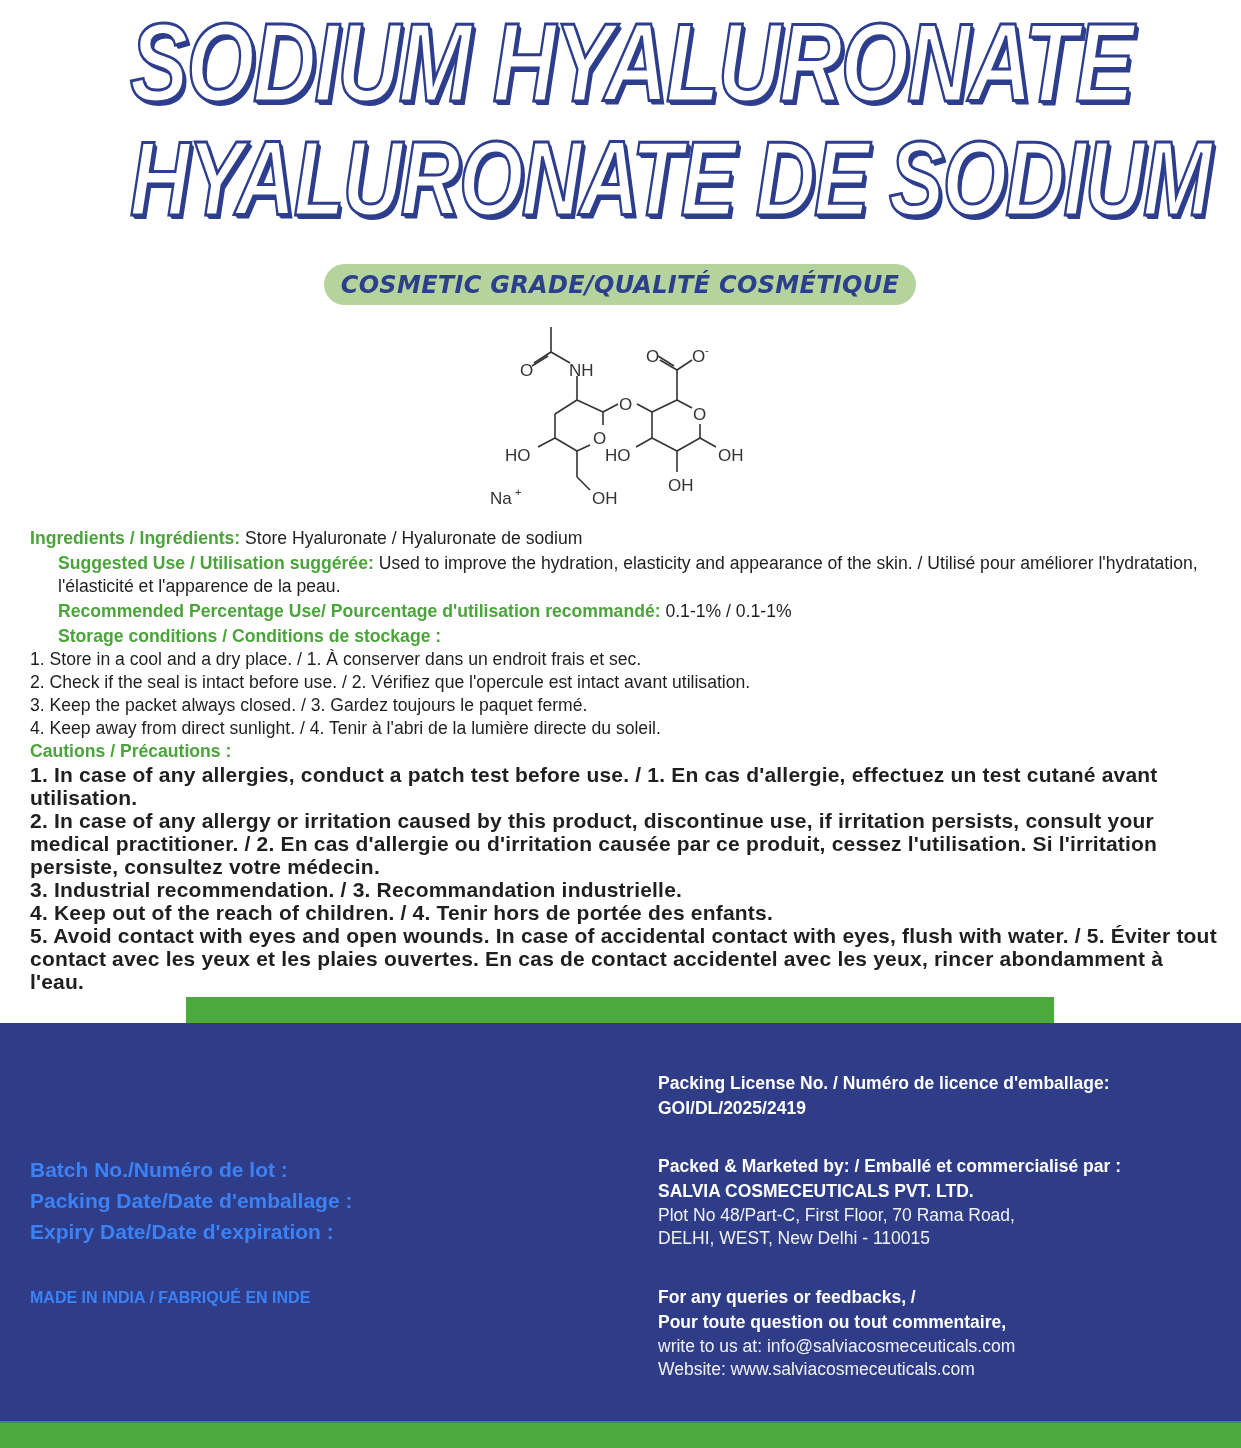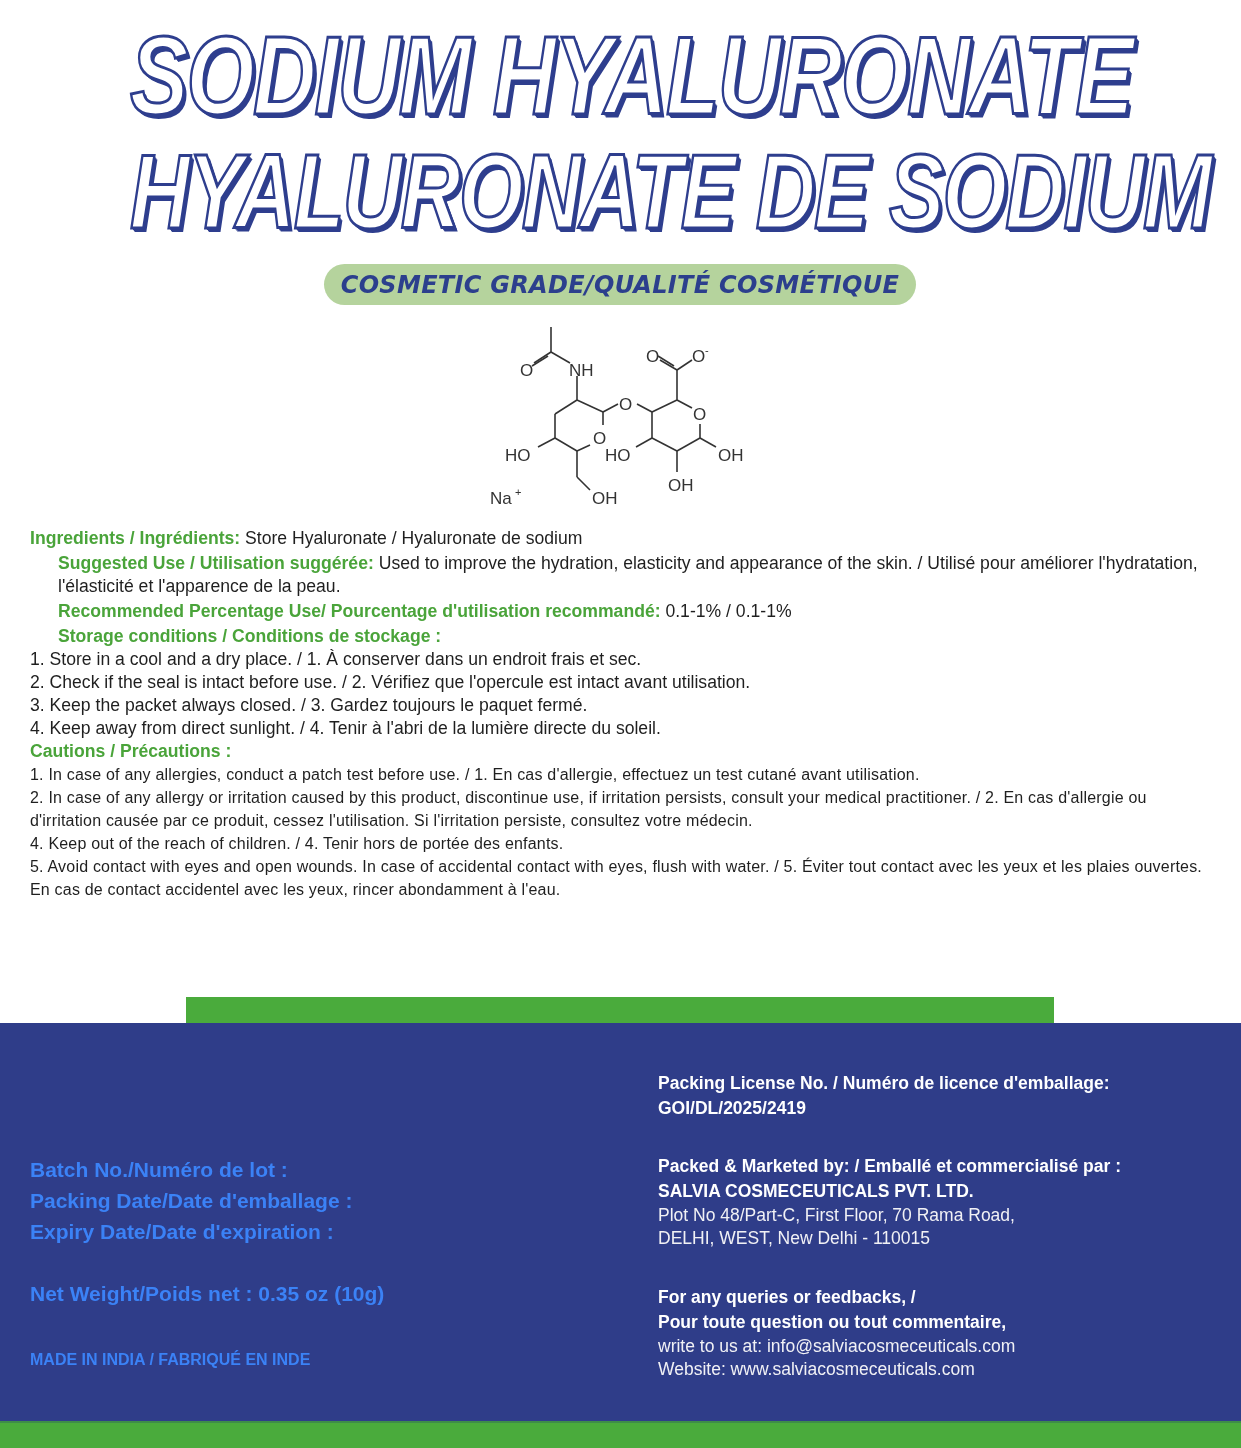--- a/index.html
+++ b/index.html
@@ -1,20 +1,20 @@
 <!DOCTYPE html>
 <html><head>
   <meta charset="utf-8">
   <style>
     * { box-sizing: border-box; margin: 0; padding: 0; }
     html, body { width: 1241px; height: 1448px; background: #ffffff; overflow: hidden; }
     body { position: relative; font-family: "Liberation Sans", "DejaVu Sans", sans-serif; color: #1d1d1d; }
 
     
-    .title-wrap { position: absolute; left: 0; top: 14px; width: 1181px; text-align: right; }
+    .title-wrap { position: absolute; left: 0; top: 1px; width: 1181px; text-align: right; }
     .title-line {
       display: block;
       font-family: "Liberation Sans", "DejaVu Sans", sans-serif;
       font-weight: 700;
       font-style: italic;
       color: #ffffff;
       -webkit-text-stroke: 3px #2e3e8e;
       text-shadow: 4px 4px 0 #2e3e8e, 3px 3px 0 #2e3e8e, 2px 2px 0 #2e3e8e;
       letter-spacing: -2px;
       line-height: 1;
@@ -38,21 +38,21 @@
 
     
     .molecule { position: absolute; left: 480px; top: 320px; width: 280px; height: 190px; }
     .molecule svg { width: 280px; height: 190px; }
     .molecule text { font-family: "Liberation Sans", sans-serif; font-size: 17px; fill: #333; }
 
     
     .info { position: absolute; left: 30px; top: 527px; width: 1190px; font-size: 17.6px; line-height: 23px; color: #1f1f1f; }
     .info .row { display: block; }
     .info .lbl { color: #4aa43a; font-weight: 700; }
-    .info .caut { font-size: 16px; letter-spacing: 0.2px; }
+    .info .caut { font-size: 21px; letter-spacing: 0.2px; font-weight: bold; }
     .info .gap { margin-top: 2px; margin-left: 28px; }
 
     
     .green-strip-top { position: absolute; left: 186px; top: 997px; width: 868px; height: 26px; background: #4aab3c; }
 
     
     .footer { position: absolute; left: 0; top: 1023px; width: 1241px; height: 398px; background: #2f3d89; }
     .footer-green { position: absolute; left: 0; top: 1421px; width: 1241px; height: 27px; background: #4aab3c; border-top: 2px solid #3e8d48; }
 
     .left-block { position: absolute; left: 30px; top: 1154px; color: #3b82f6; }
@@ -158,33 +158,33 @@
   </div>
   <div class="row">1. Store in a cool and a dry place. / 1. À conserver dans un endroit frais et sec.</div>
   <div class="row">2. Check if the seal is intact before use. / 2. Vérifiez que l'opercule est intact avant utilisation.</div>
   <div class="row">3. Keep the packet always closed. / 3. Gardez toujours le paquet fermé.</div>
   <div class="row">4. Keep away from direct sunlight. / 4. Tenir à l'abri de la lumière directe du soleil.</div>
   <div class="row">
     <span class="lbl">Cautions / Précautions :</span>
   </div>
   <div class="row caut">1. In case of any allergies, conduct a patch test before use. / 1. En cas d'allergie, effectuez un test cutané avant utilisation.</div>
   <div class="row caut">2. In case of any allergy or irritation caused by this product, discontinue use, if irritation persists, consult your medical practitioner. / 2. En cas d'allergie ou d'irritation causée par ce produit, cessez l'utilisation. Si l'irritation persiste, consultez votre médecin.</div>
+  <div class="row caut">3. Industrial recommendation. / 3. Recommandation industrielle.</div>
   <div class="row caut">4. Keep out of the reach of children. / 4. Tenir hors de portée des enfants.</div>
   <div class="row caut">5. Avoid contact with eyes and open wounds. In case of accidental contact with eyes, flush with water. / 5. Éviter tout contact avec les yeux et les plaies ouvertes. En cas de contact accidentel avec les yeux, rincer abondamment à l'eau.</div>
 </div>
 
 <div class="green-strip-top"></div>
 
 <div class="footer"></div>
 
 <div class="left-block">
   <span class="b">Batch No./Numéro de lot :</span>
   <span class="b">Packing Date/Date d'emballage :</span>
   <span class="b">Expiry Date/Date d'expiration :</span>
-  <span class="b net">Net Weight/Poids net : 0.35 oz (10g)</span>
   <span class="made">MADE IN INDIA / FABRIQUÉ EN INDE</span>
 </div>
 
 <div class="right-block">
   <span class="bold">Packing License No. / Numéro de licence d'emballage:</span>
   <span class="bold">GOI/DL/2025/2419</span>
   <span class="bold sp1">Packed &amp; Marketed by: / Emballé et commercialisé par :</span>
   <span class="bold">SALVIA COSMECEUTICALS PVT. LTD.</span>
   <span class="reg">Plot No 48/Part-C, First Floor, 70 Rama Road,</span>
   <span class="reg">DELHI, WEST, New Delhi - 110015</span>

